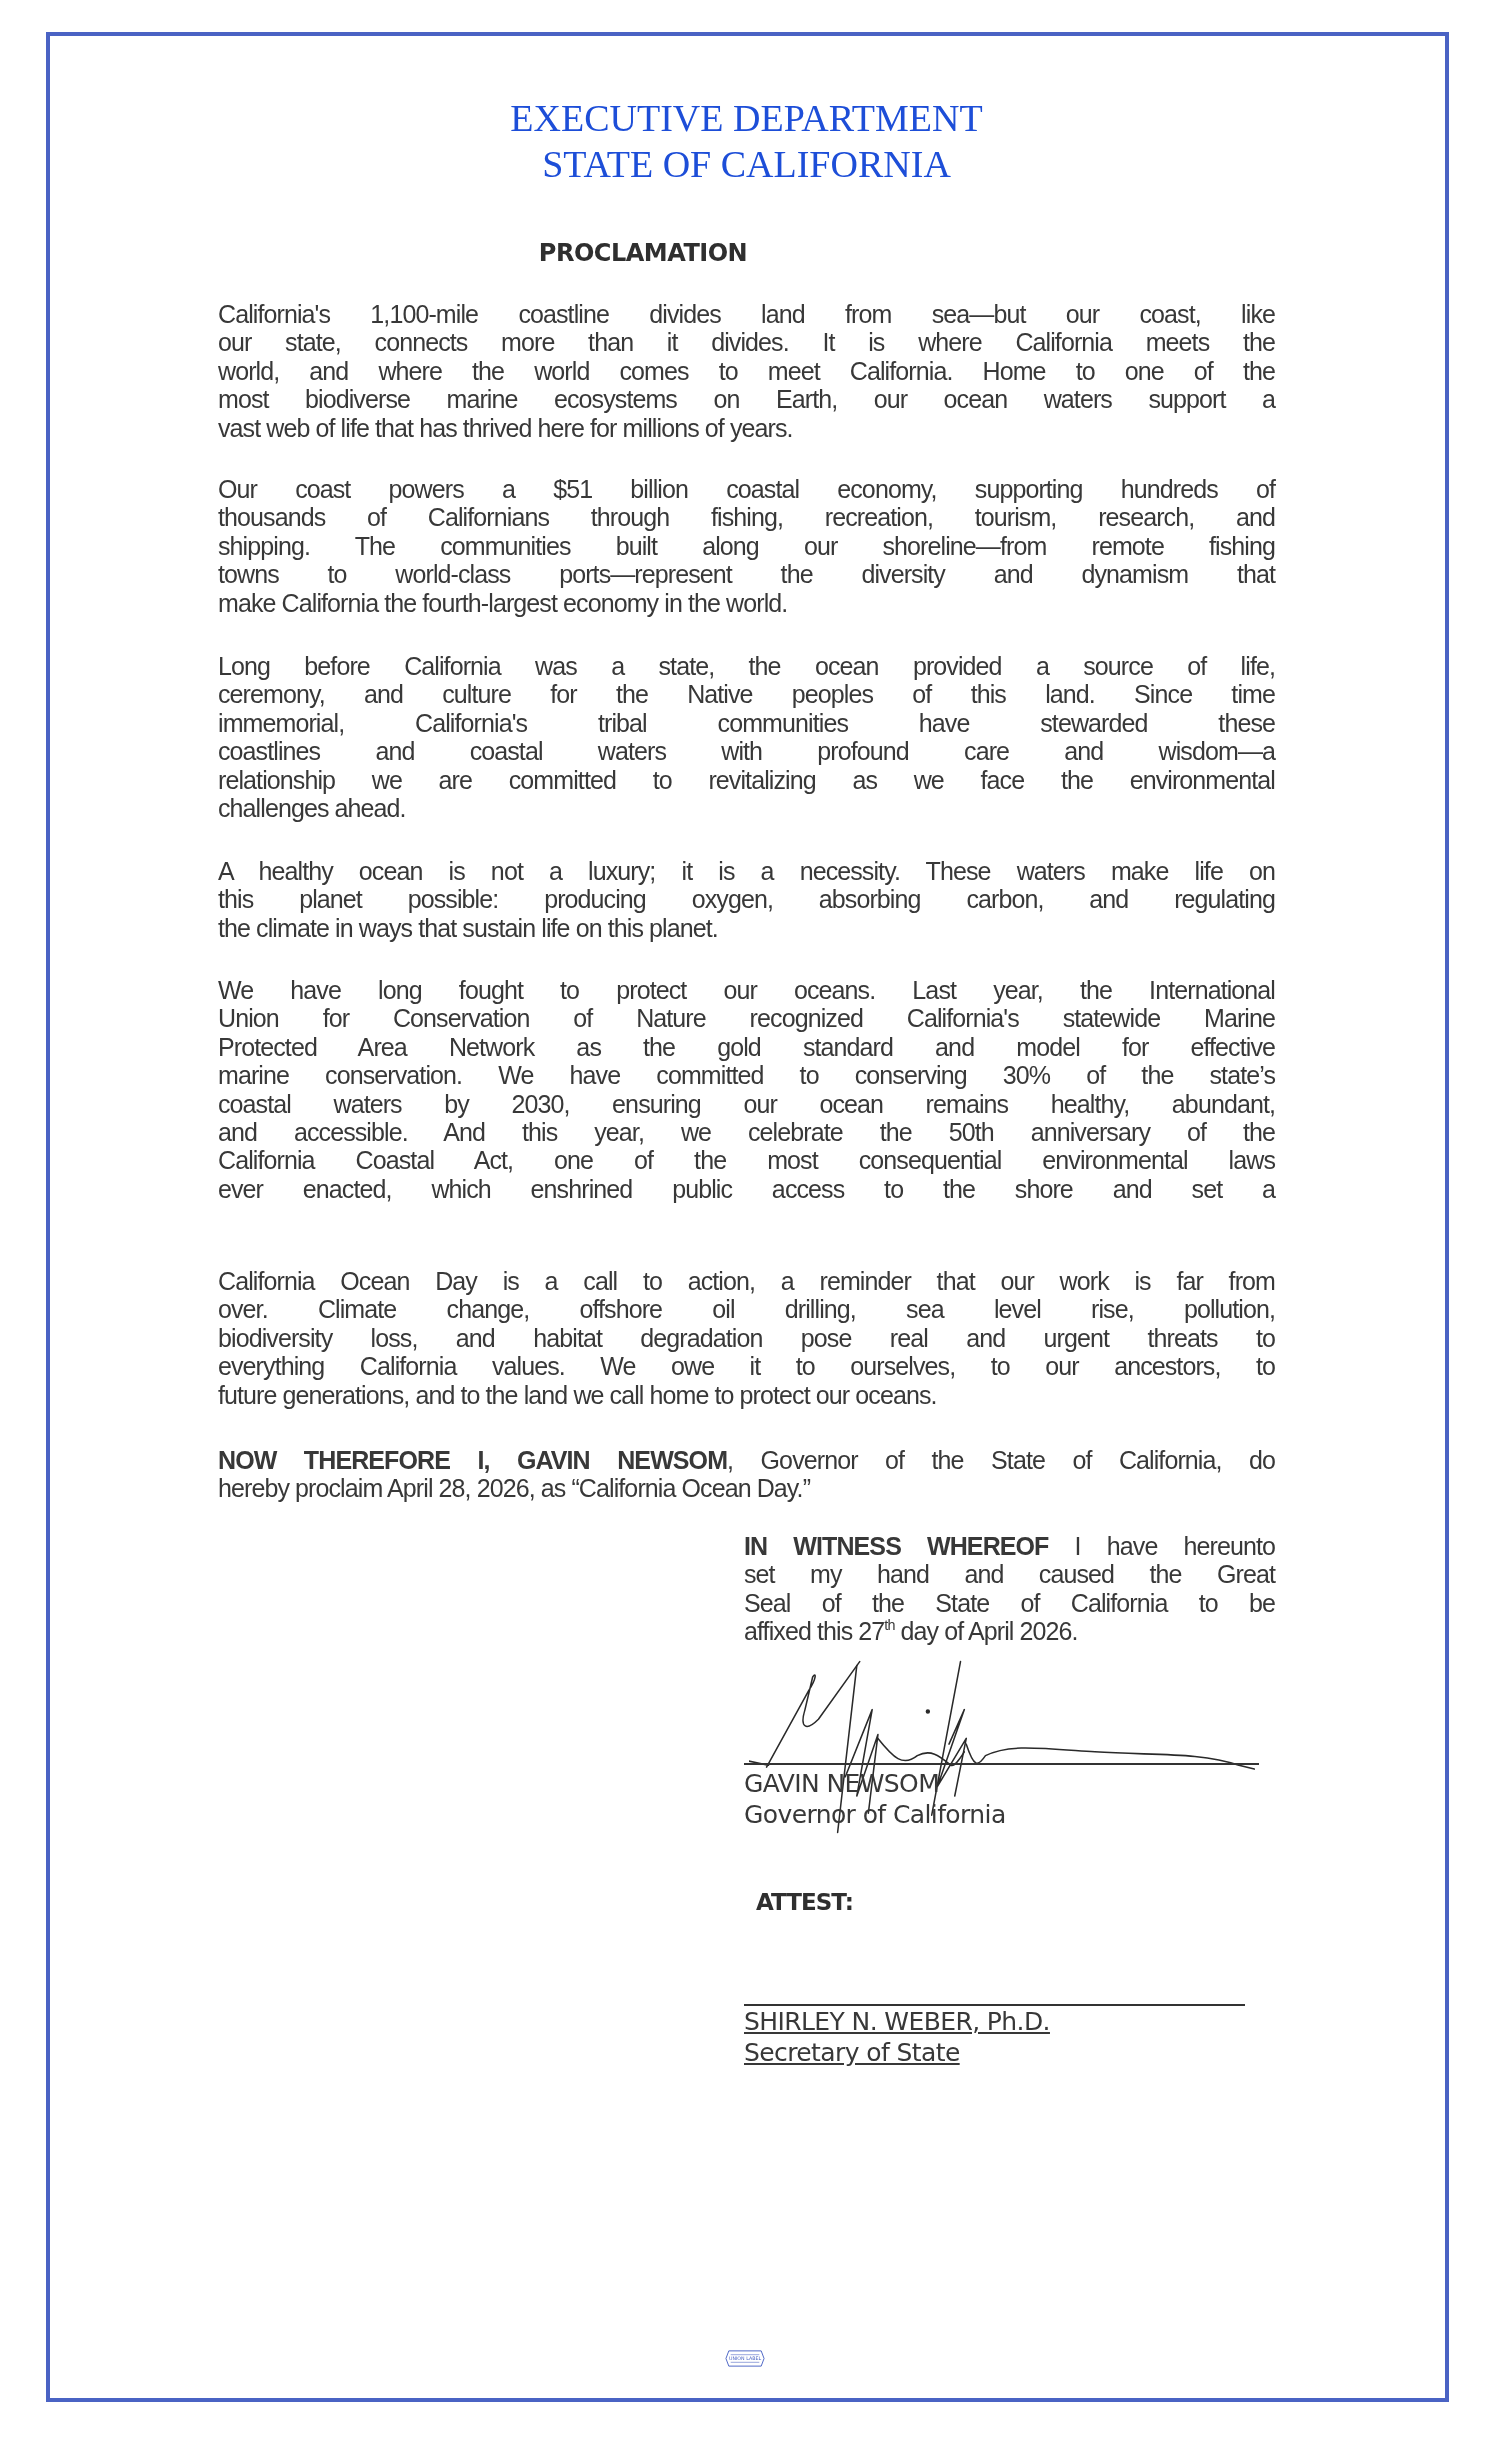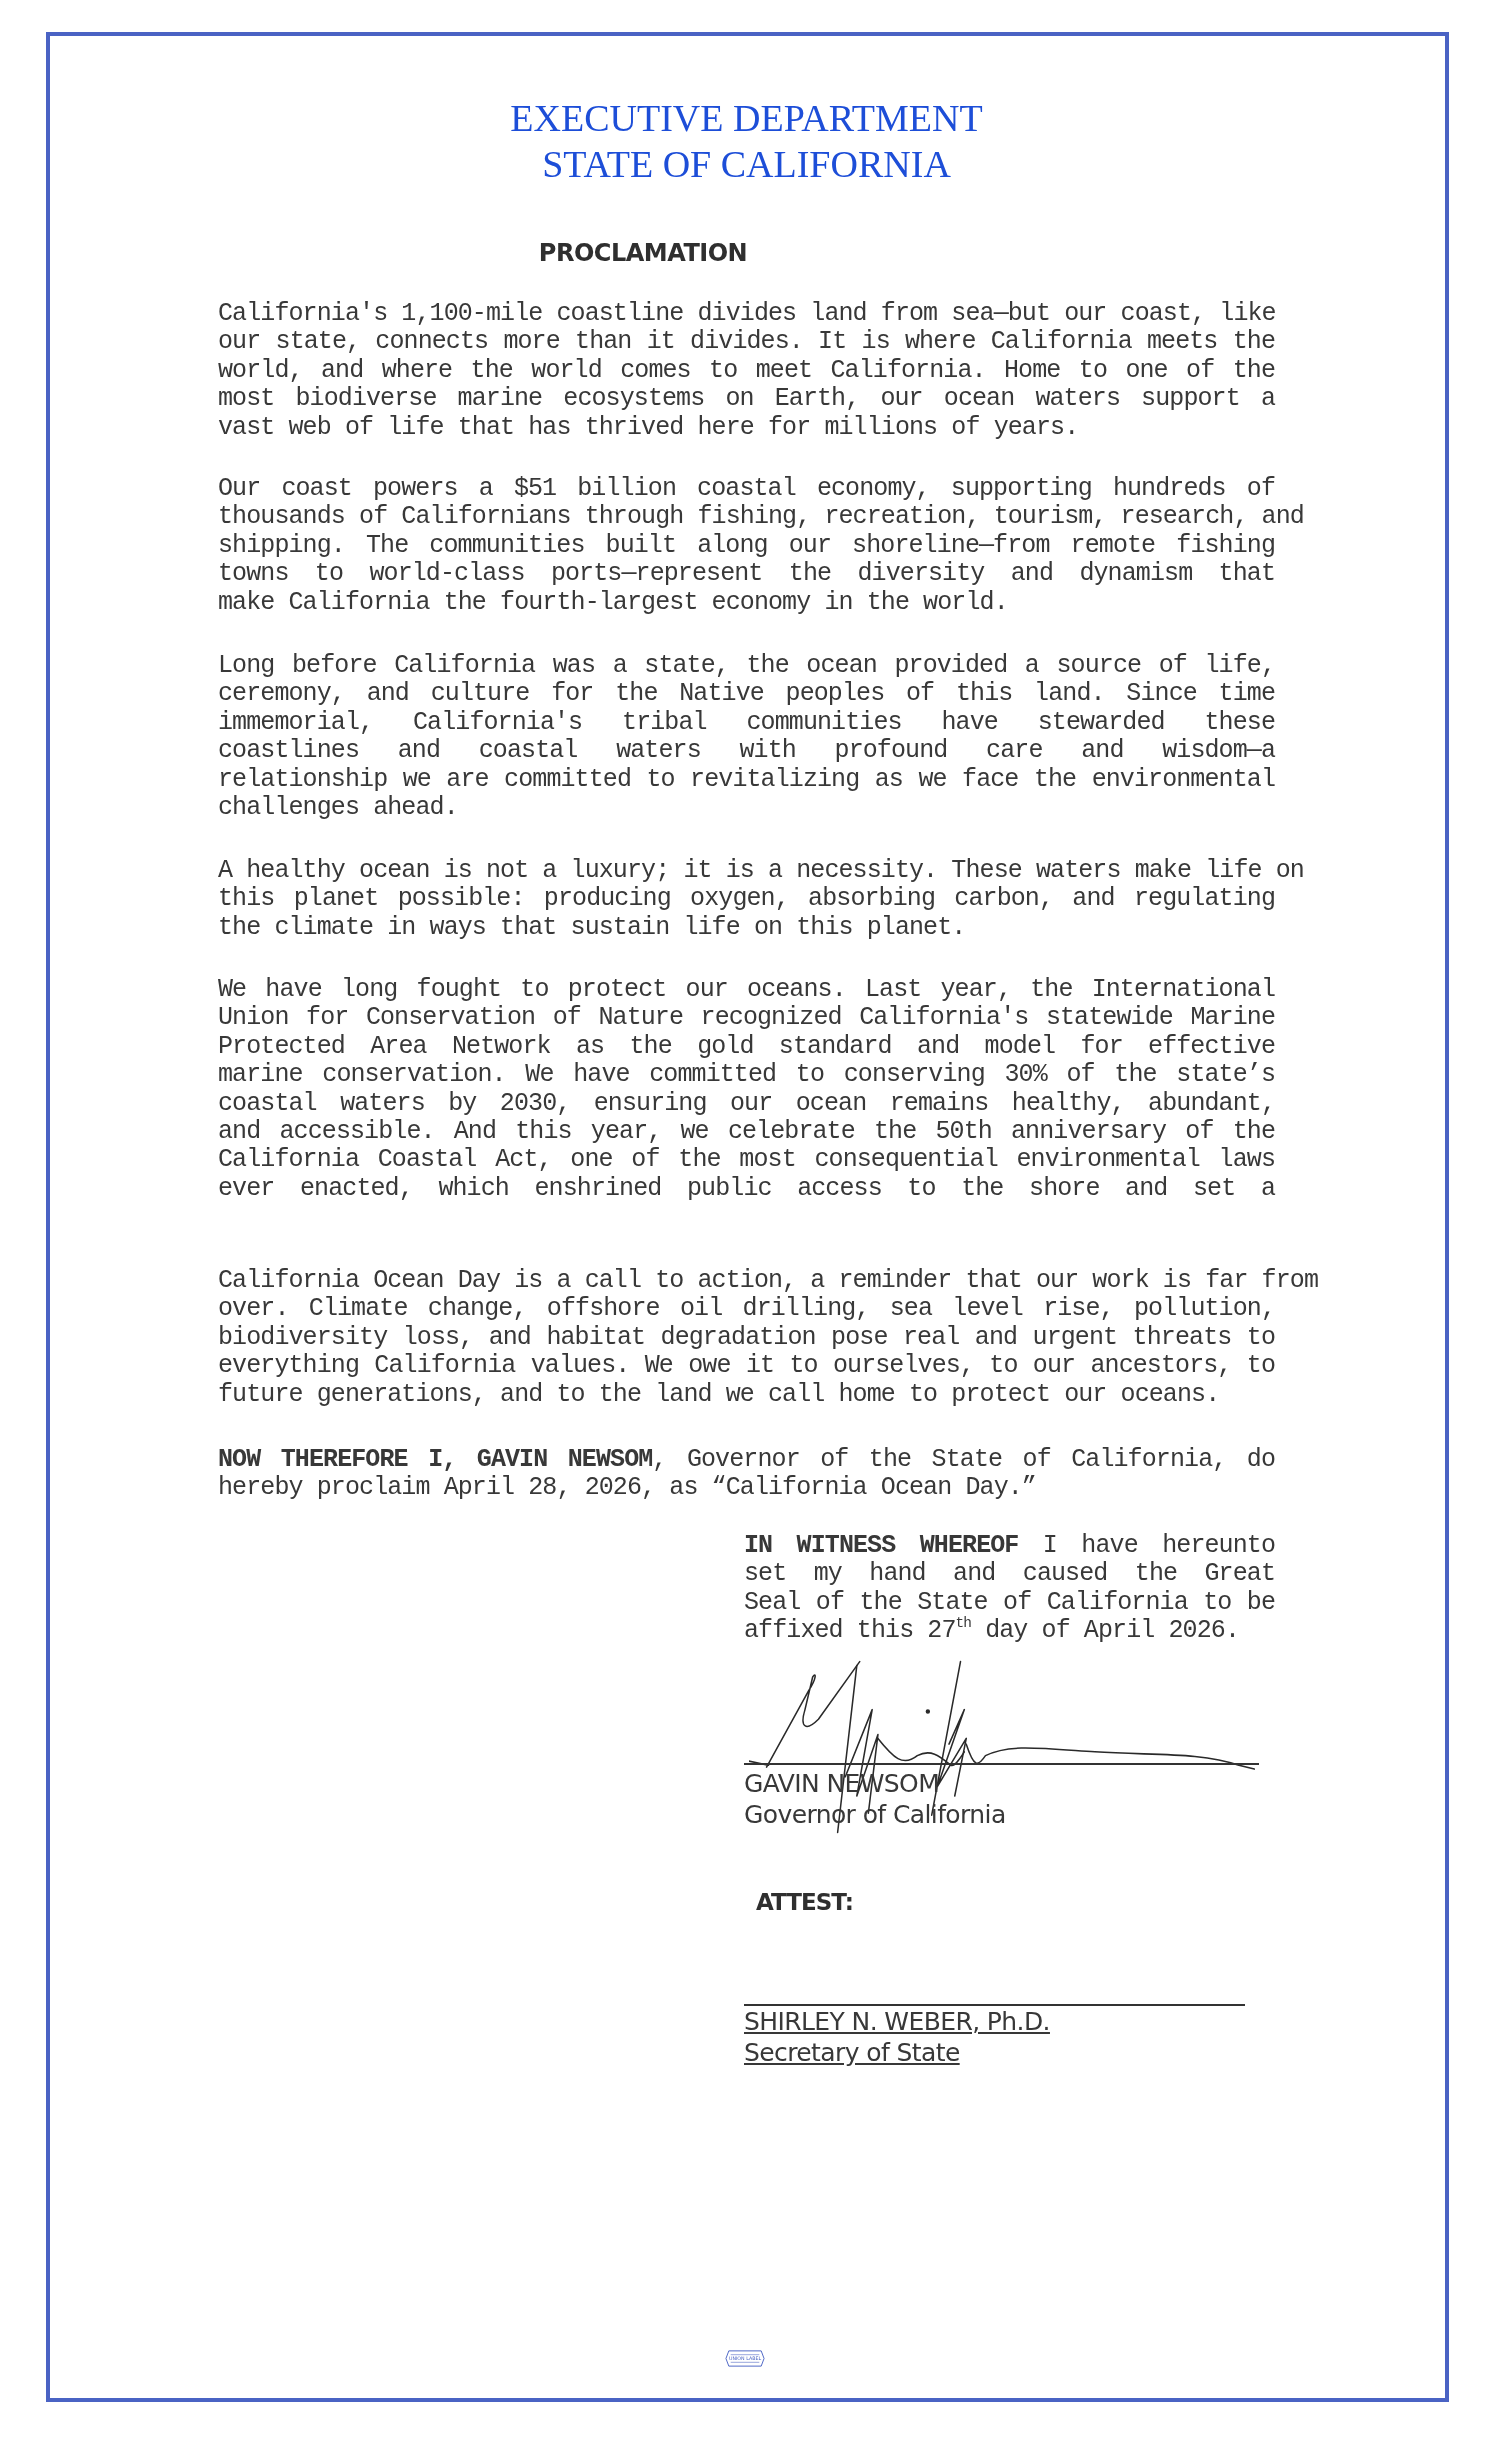--- a/index.html
+++ b/index.html
@@ -15,21 +15,21 @@
   }
   .title.t1 { top: 95px; }
   .title.t2 { top: 141px; }
   .heading {
     position: absolute; left: 0; width: 1286px; top: 238px; text-align: center;
     font-family: "DejaVu Sans", sans-serif; font-weight: bold; color: #2f2f2f;
     font-size: 24px; line-height: 31px; letter-spacing: -0.5px;
   }
   .para {
     position: absolute; left: 218px; width: 1057px;
-    font-family: Liberation Mono, monospace; color: #383838;
+    font-family: Liberation Sans, sans-serif; color: #383838;
     font-size: 25px; letter-spacing: -0.9px;
   }
   .line {
     display: block; height: 28.4px; line-height: 28.4px; white-space: nowrap;
     text-align: justify; text-align-last: justify;
   }
   .line.last { text-align: left; text-align-last: left; }
   .bold { font-weight: bold; }
   .witness { left: 744px; width: 531px; }
   .sig-line {

